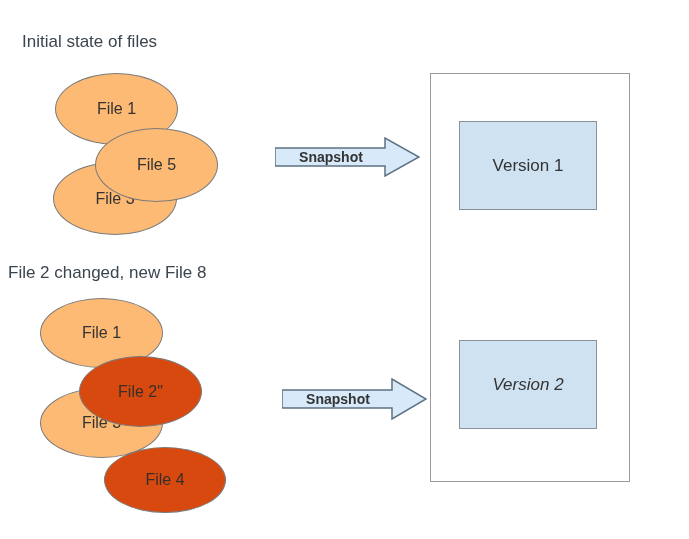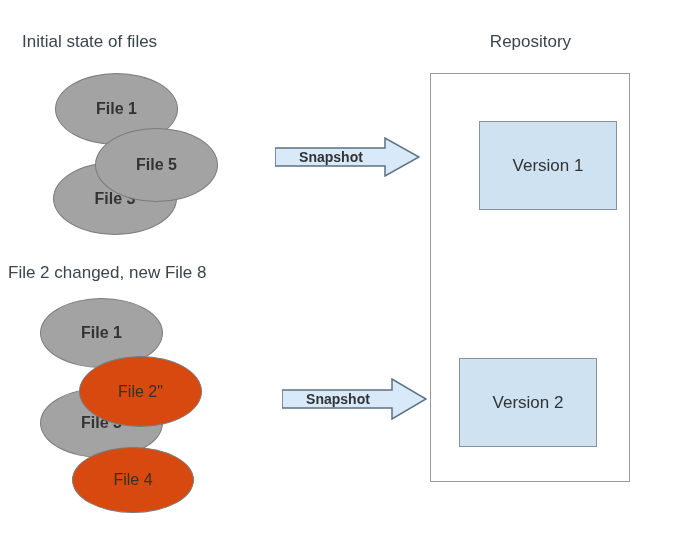--- a/index.html
+++ b/index.html
@@ -12,33 +12,33 @@
   }
   #h-initial { left:22px; top:32px; }
   #h-changed { left:8px;  top:263px; }
   #h-repo    { left:430px; top:32px; width:201px; text-align:center; }
 
   .ellipse {
     position:absolute; border:1px solid #7b7b7b; border-radius:50%;
     display:flex; align-items:center; justify-content:center;
     font-size:16px; color:#333333; box-sizing:border-box;
   }
-  .blue   { background:#a3a3a3;font-weight:bold; }
+  .blue   { background:#fdba74; }
   .orange { background:#d8490f; color:#36302b; }
 
   
   #e-t-f1 { left:55px; top:73px;  width:123px; height:72px; }
   #e-t-f3 { left:53px; top:162px; width:124px; height:73px; }
   #e-t-f2 { left:95px; top:128px; width:123px; height:74px; }
 
   
   #e-b-f1 { left:40px; top:298px; width:123px; height:70px; }
   #e-b-f3 { left:40px; top:388px; width:123px; height:70px; }
   #e-b-f2 { left:79px; top:356px; width:123px; height:71px; }
-  #e-b-f4 { left:72px; top:447px; width:122px; height:66px; }
+  #e-b-f4 { left:104px; top:447px; width:122px; height:66px; }
 
   .arrow { position:absolute; width:145px;padding-left:15px; }
   #arrow1 { left:275px; top:137px; height:40px; }
   #arrow2 { left:282px; top:378px; height:42px; }
   .arrow svg { position:absolute; left:0; top:0; }
   .arrow .alabel {
     position:absolute; left:0; top:0; width:112px; height:100%;
     display:flex; align-items:center; justify-content:center;
     font-weight:bold; font-size:14px; color:#333333;
   }
@@ -46,30 +46,29 @@
   #repo-rect {
     position:absolute; left:430px; top:73px; width:200px; height:409px;
     border:1px solid #9a9a9a; background:#ffffff; box-sizing:border-box;
   }
   .version {
     position:absolute; width:138px; height:89px; background:#cfe2f1;
     border:1px solid #8a9199; box-sizing:border-box;
     display:flex; align-items:center; justify-content:center;
     font-size:17px; color:#333333;
   }
-  #v1 { left:459px; top:121px;margin-left:20px; }
-  #v2 { left:459px; top:358px; }
+  #v1 { left:459px; top:121px; }
+  #v2 { left:459px; top:340px;font-style:italic; }
 </style>
 </head>
 <body>
 
 <div class="canvas">
 
   <div class="heading" id="h-initial">Initial state of files</div>
-  <div class="heading" id="h-repo">Repository</div>
   <div class="heading" id="h-changed">File 2 changed, new File 8</div>
 
   <div id="repo-rect"></div>
   <div class="version" id="v1">Version 1</div>
   <div class="version" id="v2">Version 2</div>
 
   <div class="ellipse blue" id="e-t-f1">File 1</div>
   <div class="ellipse blue" id="e-t-f3">File 3</div>
   <div class="ellipse blue" id="e-t-f2">File 5</div>
 

